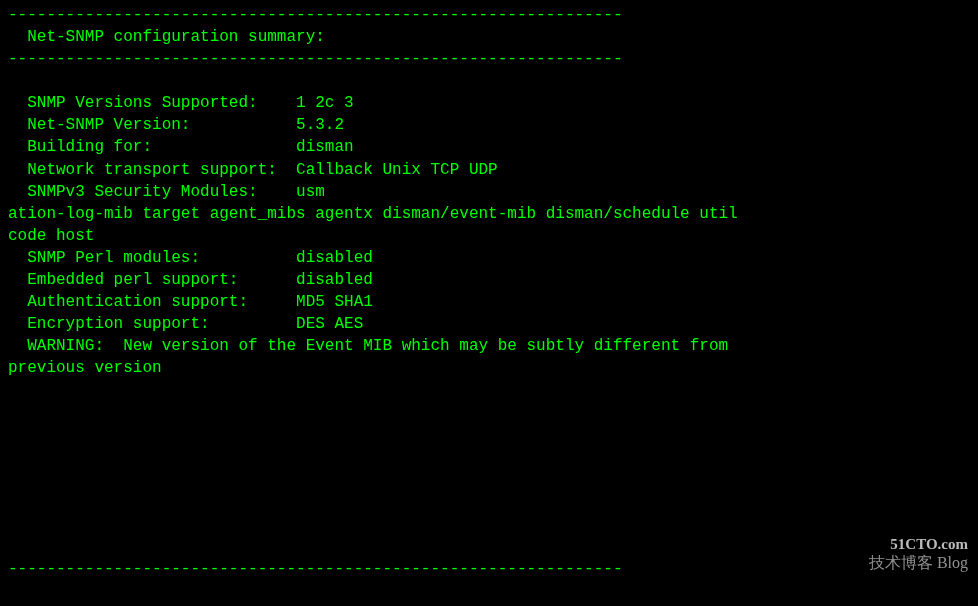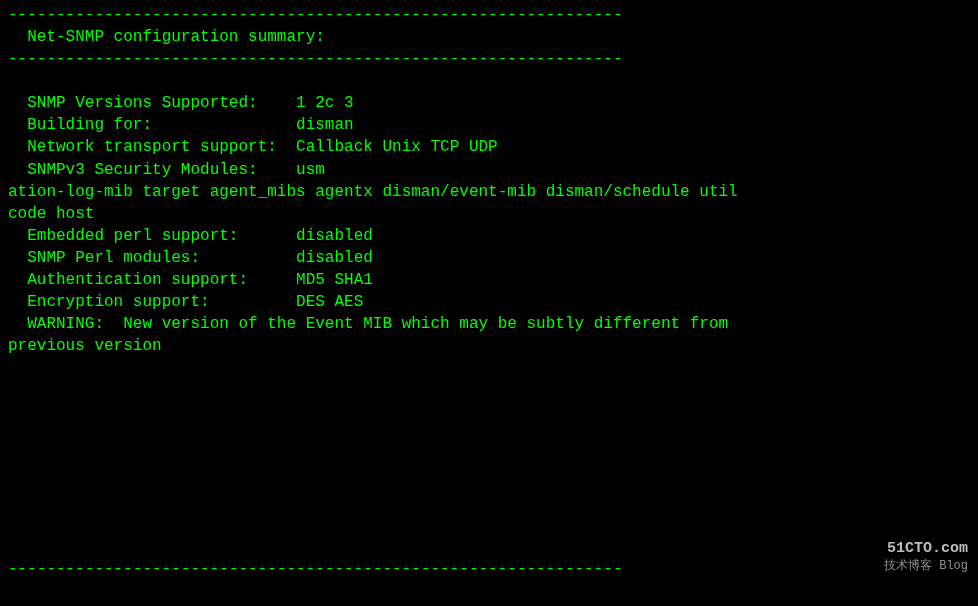--- a/index.html
+++ b/index.html
@@ -42,33 +42,33 @@
     .separator {
       color: #00ff00;
     }
 
     .watermark {
       position: absolute;
       bottom: 32px;
       right: 10px;
       color: #cccccc;
       font-size: 13px;
-      font-family: Liberation Mono, monospace;
+      font-family: Liberation Serif, serif;
       text-align: right;
       opacity: 0.85;
     }
 
     .watermark-main {
       font-size: 15px;
       font-weight: bold;
       color: #dddddd;
     }
 
     .watermark-sub {
-      font-size: 12px;
+      font-size: 16px;
       color: #aaaaaa;
     }
 
     .bottom-separator {
       position: absolute;
       bottom: 28px;
       left: 0;
       right: 0;
       color: #00ff00;
       font-family: 'Courier New', Courier, monospace;
@@ -80,27 +80,28 @@
 </head>
 <body>
 
 <div class="terminal">
   <div class="terminal-content">
     <span class="line separator">----------------------------------------------------------------</span>
     <span class="line">  Net-SNMP configuration summary:</span>
     <span class="line separator">----------------------------------------------------------------</span>
     <span class="line">&nbsp;</span>
     <span class="line">  SNMP Versions Supported:    1 2c 3</span>
+    <span class="line">  Net-SNMP Version:           5.3.2</span>
     <span class="line">  Building for:               disman</span>
     <span class="line">  Network transport support:  Callback Unix TCP UDP</span>
     <span class="line">  SNMPv3 Security Modules:    usm</span>
     <span class="line">ation-log-mib target agent_mibs agentx disman/event-mib disman/schedule util</span>
     <span class="line">code host</span>
+    <span class="line">  SNMP Perl modules:          disabled</span>
     <span class="line">  Embedded perl support:      disabled</span>
-    <span class="line">  SNMP Perl modules:          disabled</span>
     <span class="line">  Authentication support:     MD5 SHA1</span>
     <span class="line">  Encryption support:         DES AES</span>
     <span class="line">  WARNING:  New version of the Event MIB which may be subtly different from</span>
     <span class="line">previous version</span>
   </div>
 
   <div class="bottom-separator">----------------------------------------------------------------</div>
 
   <div class="watermark">
     <div class="watermark-main">51CTO.com</div>

